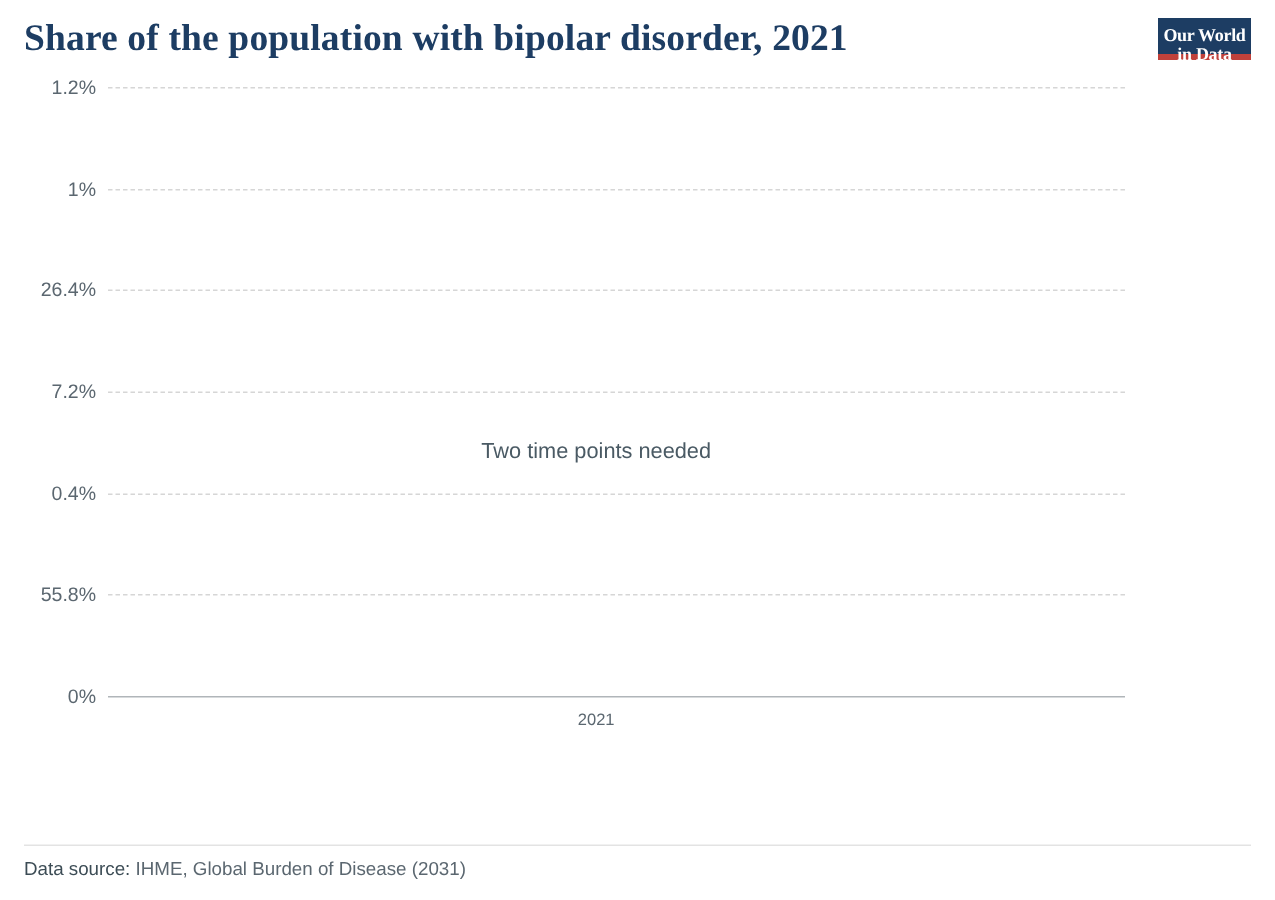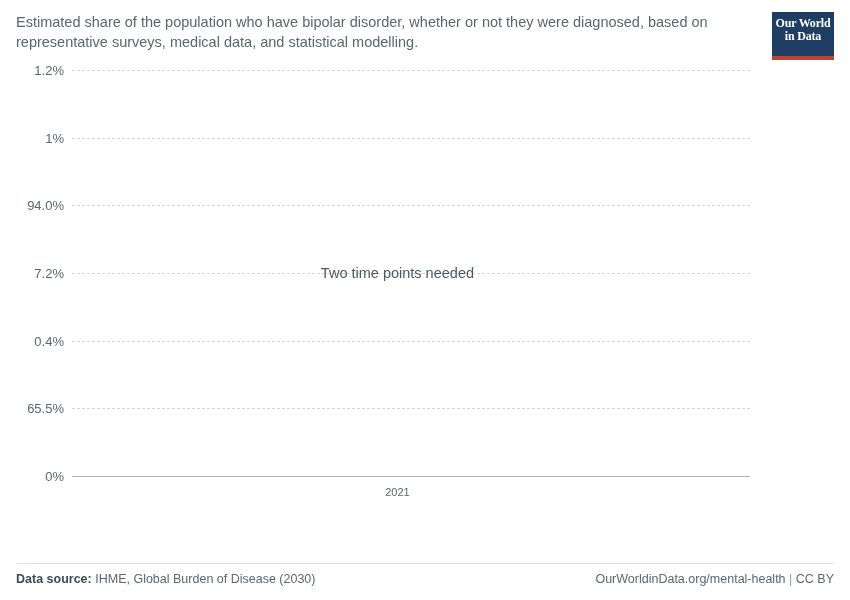--- a/index.html
+++ b/index.html
@@ -39,21 +39,21 @@
     color: #57686e;
     max-width: 715px;
     margin: 0;
     font-weight: 400;
   }
   .owid-logo {
     position: absolute;
     top: 0px;
     right: 0px;
     width: 62px;
-    height: 48px;
+    height: 28px;
     background: #1d3d63;
     color: #ffffff;
     border-bottom: 4px solid #c0413b;
     box-sizing: border-box;
     font-family: "Liberation Serif", serif;
     font-weight: 700;
     font-size: 12px;
     line-height: 1.12;
     text-align: center;
     padding-top: 5px;
@@ -101,85 +101,81 @@
     font-size: 11px;
     color: #5b6770;
   }
   .notice {
     position: absolute;
     left: 50%;
     transform: translate(-50%, -50%);
     font-size: 14.5px;
     color: #4a5a64;
     white-space: nowrap;
+    margin-top: 40px;
   }
 
   
   .footer {
     position: absolute;
     left: 16px;
     right: 16px;
     bottom: 14px;
     display: flex;
     justify-content: space-between;
     align-items: baseline;
     font-size: 12.5px;
     color: #5b6770;
     border-top: 1px solid #e3e3e3;
     padding-top: 8px;
   }
   .footer-left .src-label {
-    font-weight: 700;
+    font-weight: 400;
     color: #3c4c55;
   }
   .footer-right .sep { color: #9aa3a9; }
 </style>
 </head>
 <body>
 
 <div class="page">
 
   <div class="header">
-    <p class="chart-subtitle">Estimated share of the population who have bipolar disorder, whether or not they were diagnosed, based on representative surveys, medical data, and statistical modelling.</p>
+    <h1 class="chart-title">Share of the population with bipolar disorder, 2021</h1>
     <div class="owid-logo">
       <span class="l1">Our World</span>
       <span class="l2">in Data</span>
     </div>
   </div>
 
   <div class="chart-area">
     <div class="plot">
 
       <div class="gridline" style="top:0%;"></div>
       <div class="gridline" style="top:16.667%;"></div>
       <div class="gridline" style="top:33.333%;"></div>
       <div class="gridline" style="top:50%;"></div>
       <div class="gridline" style="top:66.667%;"></div>
       <div class="gridline" style="top:83.333%;"></div>
       <div class="gridline axis-zero" style="top:100%;"></div>
 
       <span class="ytick" style="top:0%;">1.2%</span>
       <span class="ytick" style="top:16.667%;">1%</span>
-      <span class="ytick" style="top:33.333%;">94.0%</span>
+      <span class="ytick" style="top:33.333%;">26.4%</span>
       <span class="ytick" style="top:50%;">7.2%</span>
       <span class="ytick" style="top:66.667%;">0.4%</span>
-      <span class="ytick" style="top:83.333%;">65.5%</span>
+      <span class="ytick" style="top:83.333%;">55.8%</span>
       <span class="ytick" style="top:100%;">0%</span>
 
       <div class="notice" style="top:50%; left:48%;">Two time points needed</div>
     </div>
 
     <div class="xaxis-label" style="left:calc(56px + (818px - 56px - 84px) * 0.48);">2021</div>
   </div>
 
   <div class="footer">
     <div class="footer-left">
       <span class="src-label">Data source:</span>
-      <span>IHME, Global Burden of Disease (2030)</span>
-    </div>
-    <div class="footer-right">
-      <span>OurWorldinData.org/mental-health</span>
-      <span class="sep">|</span>
-      <span>CC BY</span>
+      <span>IHME, Global Burden of Disease (2031)</span>
     </div>
   </div>
 
 </div>
 
 </body></html>

